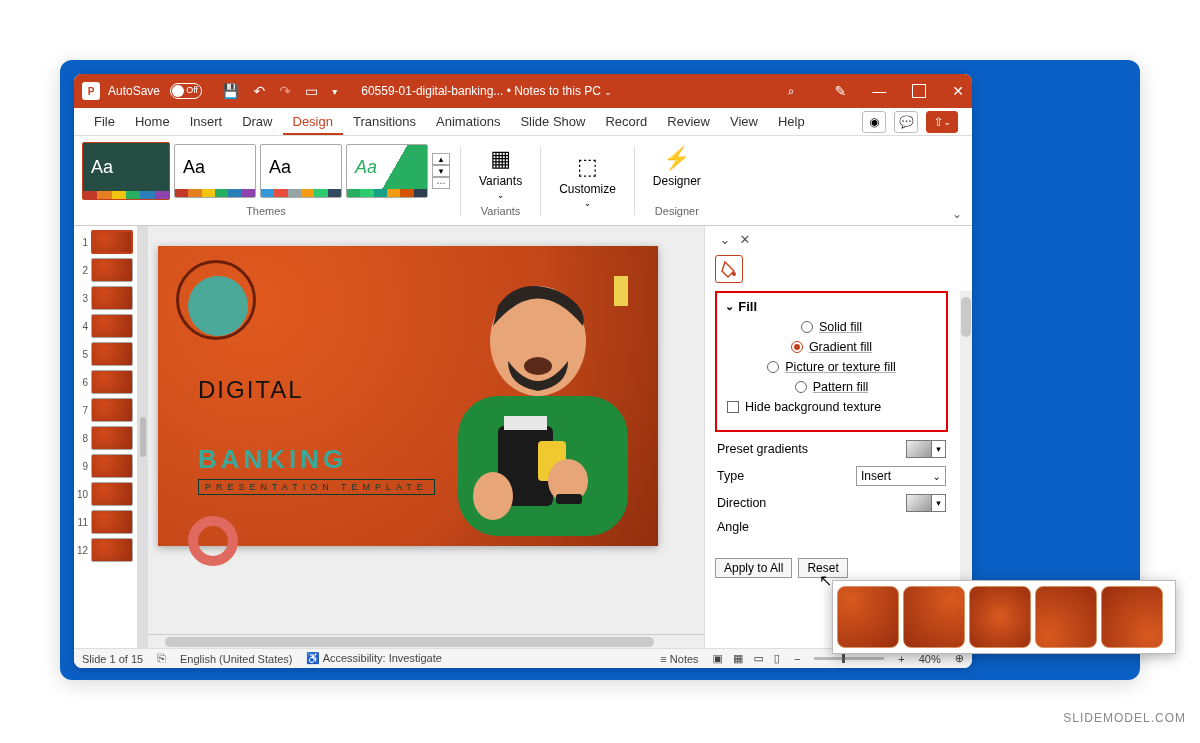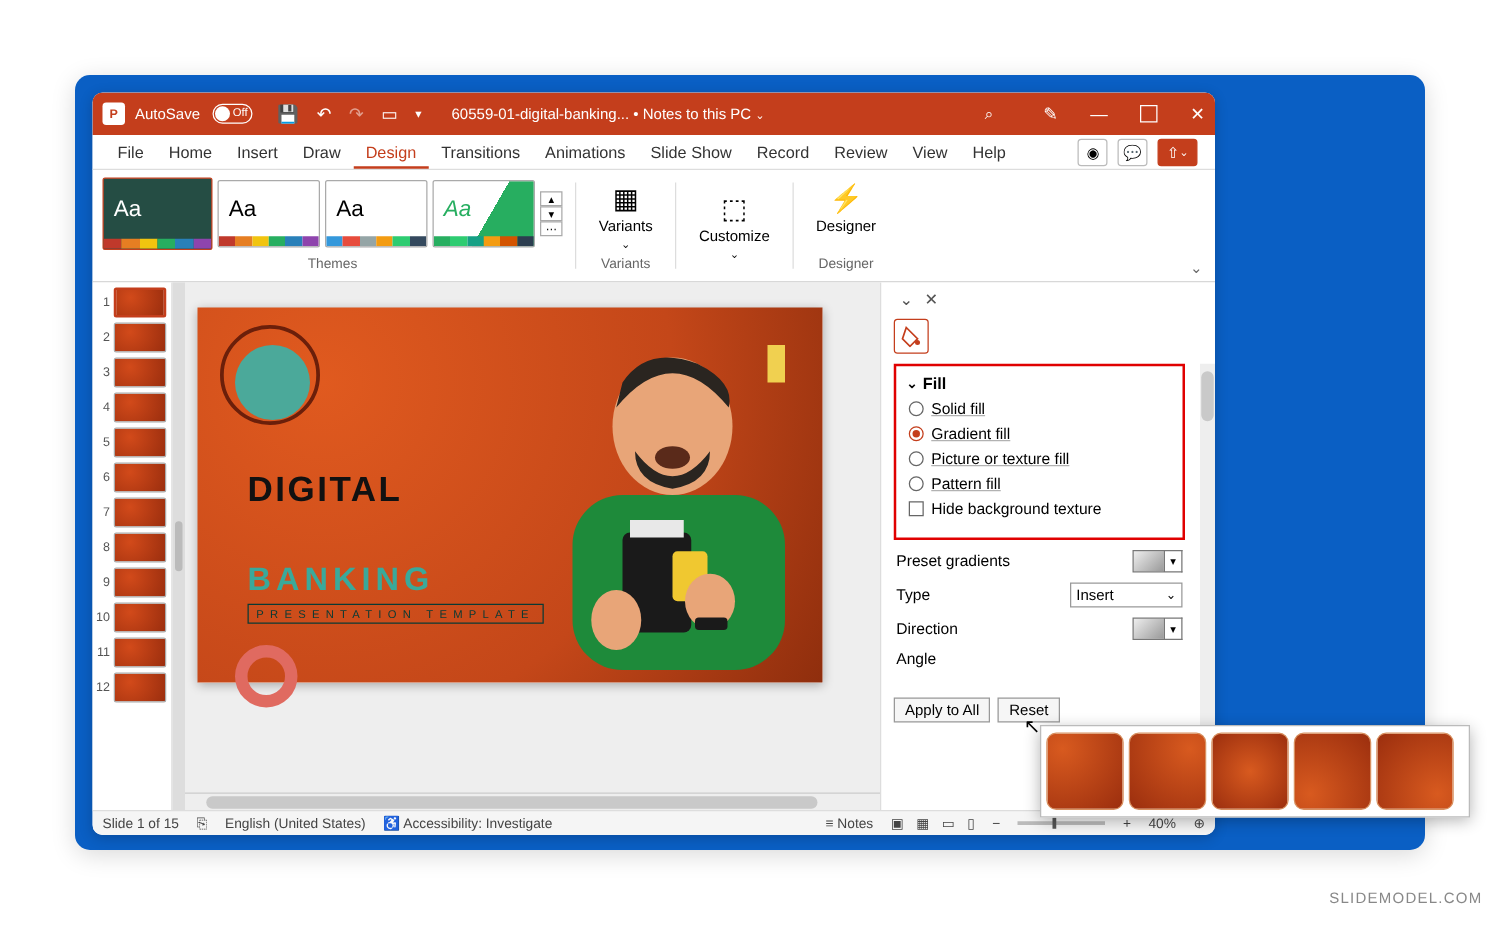--- a/index.html
+++ b/index.html
@@ -55,21 +55,21 @@
   .slide-mini { width:42px; height:24px; background: radial-gradient(circle at 30% 30%, #d24a1a, #9b2e0e); border-radius:2px; border:1px solid #aaa; }
   .slide-mini.sel { border:2px solid #c43e1c; }
   .splitter { width:10px; background:#ddd; display:flex; align-items:center; justify-content:center; }
   .splitter .handle { width:6px; height:40px; background:#bbb; border-radius:3px; }
   
   .editor { flex:1; position:relative; background:#eee; display:flex; align-items:flex-start; justify-content:flex-start; padding:20px 10px; overflow:hidden; }
   .slide-canvas { width: 500px; height: 300px; background: radial-gradient(circle at 20% 20%, #e05a1f 0%, #c44719 60%, #8f2e0d 100%); box-shadow: 0 2px 8px rgba(0,0,0,0.3); position:relative; }
   .slide-canvas .circ1 { position:absolute; left:30px; top:30px; width:60px; height:60px; border-radius:50%; background:#4ba99a; }
   .slide-canvas .ring1 { position:absolute; left:18px; top:14px; width:80px; height:80px; border:3px solid #6b1f0a; border-radius:50%; }
   .slide-canvas .txtblock { position:absolute; left:40px; top:130px; }
-  .slide-canvas .t1 { font-size:28px; font-weight:700; color:#111; letter-spacing:2px; }
+  .slide-canvas .t1 { font-size:24px; font-weight:400; color:#111; letter-spacing:2px; }
   .slide-canvas .t2 { font-size:26px; font-weight:900; color:#3aa99a; letter-spacing:4px;margin-top:40px; }
   .slide-canvas .t3 { font-size:9px; color:#0a3a34; letter-spacing:5px; border:1px solid #0a3a34; padding:2px 6px; margin-top:4px; display:inline-block; }
   .slide-canvas .circ2 { position:absolute; left:30px; bottom:-20px; width:50px; height:50px; border:10px solid #e06a60; border-radius:50%; }
   .slide-canvas .man { position:absolute; right:20px; top:20px; width:230px; height:270px; }
   .slide-canvas .yel { position:absolute; right:30px; top:30px; width:14px; height:30px; background:#f0d050; }
   
   .hscroll { position:absolute; left:0; right:0; bottom:0; height:14px; background:#eee; border-top:1px solid #ccc; }
   .hscroll .thumb { position:absolute; left:3%; top:2px; height:10px; width:88%; background:#c9c9c9; border-radius:5px; }
 
   
@@ -78,21 +78,21 @@
   .fp-header .title { font-size:17px; font-weight:400; flex:1; }
   .fp-header .ctrl { width:20px; text-align:center; cursor:pointer; color:#555; font-size:13px; }
   .fp-tab-icon { margin: 2px 10px 8px; width:28px; height:28px; border:1px solid #c43e1c; border-radius:3px; display:flex; align-items:center; justify-content:center; color:#c43e1c; }
   .fp-body { flex:1; position:relative; padding: 0px 10px 0 10px; display:flex; }
   .fp-scroll { width:12px; background:#eee; position:absolute; right:0; top:0; bottom:0; }
   .fp-scroll .sthumb { position:absolute; left:1px; top:6px; width:10px; height:40px; background:#c9c9c9; border-radius:5px; }
   .fp-content { flex:1; padding-right:14px; }
   .fill-box { border:2px solid #e00000; padding: 6px 8px 10px; }
   .fill-box .section-head { font-weight:600; font-size:13px; display:flex; align-items:center; gap:4px; cursor:pointer; }
   .fill-box .section-head::before { content:"⌄"; font-size:11px; }
-  .radio-row { display:flex; align-items:center; gap:6px; margin:6px 2px; font-size:12.5px; cursor:pointer; }
+  .radio-row { display:flex; align-items:center; gap:6px; margin:6px 2px; font-size:12.5px; cursor:pointer;justify-content:center; }
   .radio-row .radio { width:12px; height:12px; border:1px solid #666; border-radius:50%; display:inline-block; }
   .radio-row.selected .radio { border-color:#c43e1c; }
   .radio-row.selected .radio::after { content:""; display:block; width:6px; height:6px; margin:2px; background:#c43e1c; border-radius:50%; }
   .radio-row .u { text-decoration: underline; text-decoration-color: rgba(0,0,0,0.3); }
   .check-row { display:flex; align-items:center; gap:6px; margin:6px 2px; font-size:12.5px; cursor:pointer; }
   .check-row .chk { width:12px; height:12px; border:1px solid #666; }
   .prop-row { display:flex; align-items:center; justify-content:space-between; margin:8px 2px; font-size:12.5px; }
   .prop-row .dd { width:90px; height:20px; border:1px solid #999; display:flex; align-items:center; padding:0 4px; font-size:12px; background:#fff; cursor:pointer; }
   .prop-row .dd::after { content:"⌄"; margin-left:auto; font-size:10px; }
   .prop-row .swatch { width:26px; height:18px; border:1px solid #777; background:linear-gradient(135deg,#eee,#999); cursor:pointer; display:inline-block; }

